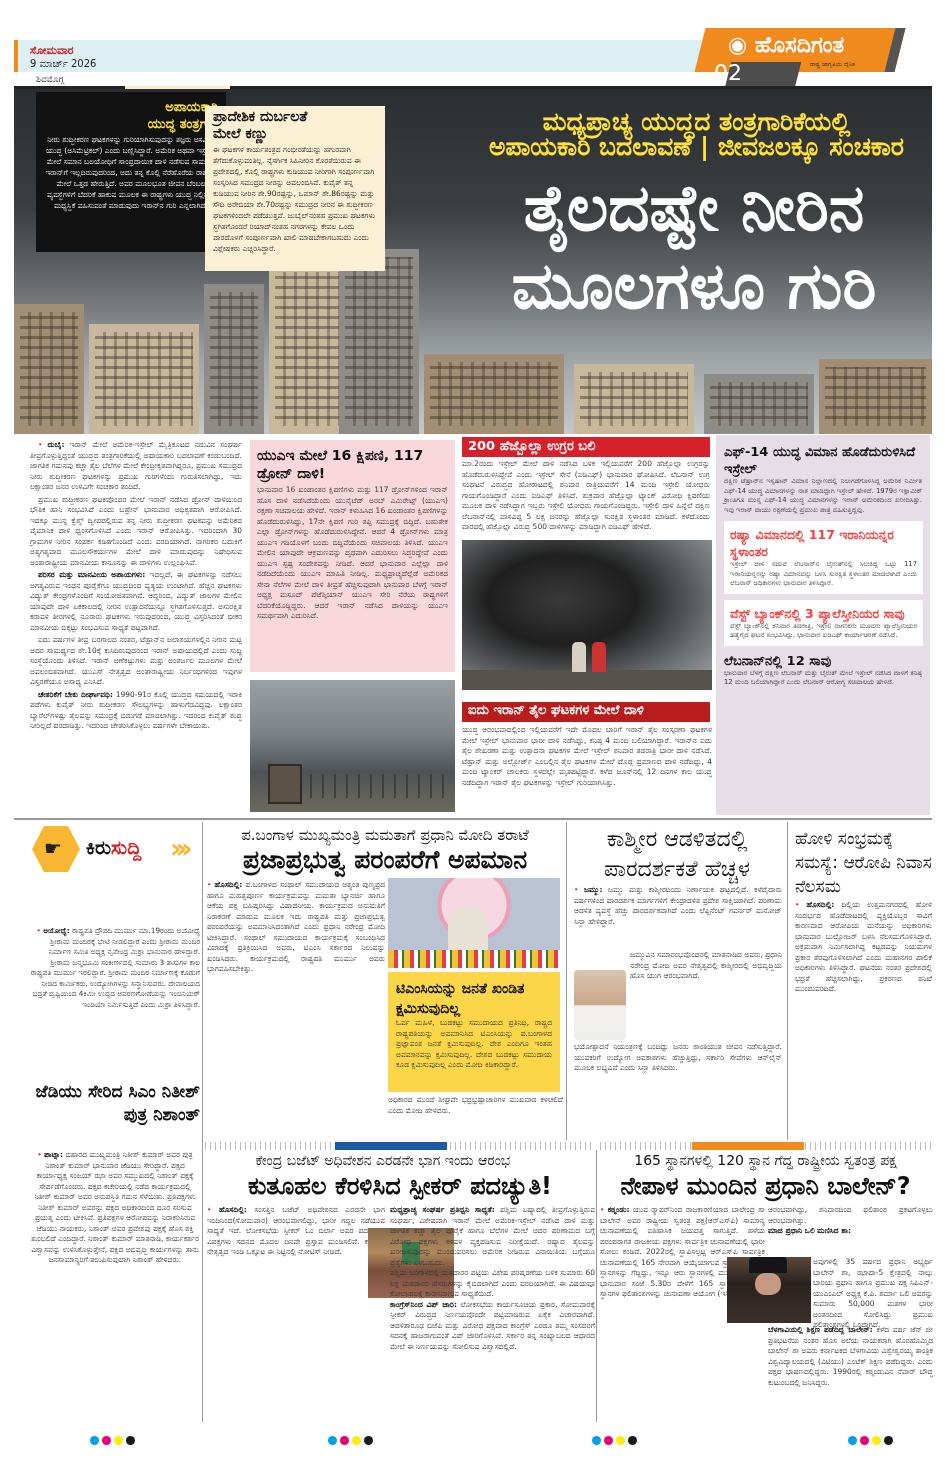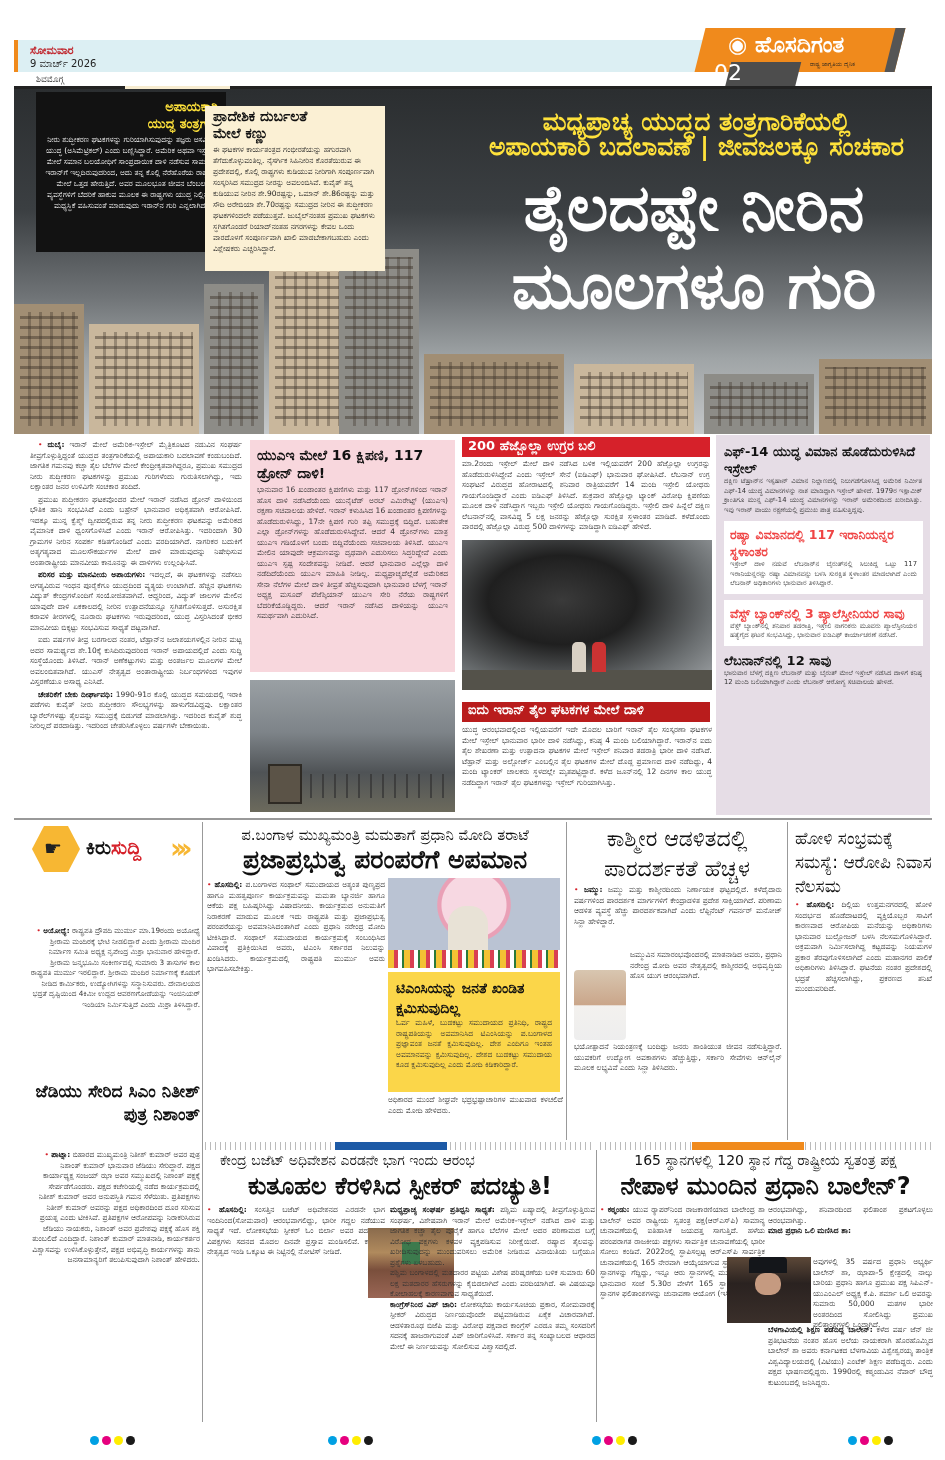--- a/index.html
+++ b/index.html
@@ -96,21 +96,21 @@
   .kashmir-text2 { position: absolute; left: 630px; top: 950px; width: 152px; height: 90px; }
   .kashmir-text3 { position: absolute; left: 574px; top: 1042px; width: 208px; height: 95px; }
 
   .holi-head { position: absolute; left: 795px; top: 826px; width: 140px; font-size: 17px; line-height: 24px; color: #111; }
   .holi-text { position: absolute; left: 795px; top: 900px; width: 137px; height: 235px; }
 
   .bars-strip { position: absolute; top: 1142px; height: 8px; background: repeating-linear-gradient(90deg, #bbb 0 1px, transparent 1px 5px); }
   .bar-blue { position: absolute; left: 335px; top: 1142px; width: 112px; height: 8px; background: #1d5aa6; }
   .bar-orange { position: absolute; left: 692px; top: 1142px; width: 112px; height: 8px; background: #f08a1c; }
 
-  .budget-kicker { position: absolute; left: 220px; top: 1152px; width: 390px; font-size: 14px; color: #111; }
+  .budget-kicker { position: absolute; left: 188px; top: 1152px; width: 390px; font-size: 14px; color: #111; text-align: center; }
   .budget-head { position: absolute; left: 205px; top: 1172px; width: 390px; font-size: 24px; font-weight: bold; color: #111; text-align: center; }
   .budget-text1 { position: absolute; left: 207px; top: 1205px; width: 178px; height: 220px; }
   .budget-text2 { position: absolute; left: 390px; top: 1205px; width: 205px; height: 220px; }
   .photo-parl { position: absolute; left: 368px; top: 1228px; width: 86px; height: 70px; background: linear-gradient(180deg, #8a6b4d 0%, #b08a5d 35%, #7a4f3c 60%, #9a6655 100%); }
   .photo-parl::after { content: ""; position: absolute; left: 34px; top: 14px; width: 18px; height: 22px; background: #3c7a4d; }
 
   .nepal-kicker { position: absolute; left: 598px; top: 1152px; width: 335px; font-size: 14px; color: #111; text-align: center; }
   .nepal-head { position: absolute; left: 598px; top: 1172px; width: 335px; font-size: 24px; font-weight: bold; color: #111; text-align: center; }
   .nepal-text1 { position: absolute; left: 600px; top: 1205px; width: 165px; height: 220px; }
   .nepal-text2 { position: absolute; left: 768px; top: 1205px; width: 165px; height: 30px; }
@@ -236,21 +236,21 @@
         <span>☛</span>
       </div>
     <div class="kiru-title"><span>ಕಿರು</span><span class="accent">ಸುದ್ದಿ</span></div>
     <div class="kiru-chev">›››</div>
   </div>
   <div class="col-text" style="top:104px;height:140px">
     <span class="lead-bullet">•</span> <span class="lead-dateline">ಅಯೋಧ್ಯೆ:</span> <span>ರಾಷ್ಟ್ರಪತಿ ದ್ರೌಪದಿ ಮುರ್ಮು ಮಾ.19ರಂದು ಅಯೋಧ್ಯೆ ಶ್ರೀರಾಮ ಮಂದಿರಕ್ಕೆ ಭೇಟಿ ನೀಡಲಿದ್ದಾರೆ ಎಂದು ಶ್ರೀರಾಮ ಮಂದಿರ ನಿರ್ಮಾಣ ಸಮಿತಿ ಅಧ್ಯಕ್ಷ ನೃಪೇಂದ್ರ ಮಿಶ್ರಾ ಭಾನುವಾರ ಹೇಳಿದ್ದಾರೆ. ಶ್ರೀರಾಮ ಜನ್ಮಭೂಮಿ ಸಂಕೀರ್ಣದಲ್ಲಿ ಸುಮಾರು 3 ತಾಸುಗಳ ಕಾಲ ರಾಷ್ಟ್ರಪತಿ ಮುರ್ಮು ಇರಲಿದ್ದಾರೆ. ಶ್ರೀರಾಮ ಮಂದಿರ ನಿರ್ಮಾಣಕ್ಕೆ ಕೊಡುಗೆ ನೀಡಿದ ಕಾರ್ಮಿಕರು, ಉದ್ಯೋಗಿಗಳನ್ನು ಸನ್ಮಾನಿಸುವರು. ದೇವಾಲಯದ ಭದ್ರತೆ ದೃಷ್ಟಿಯಿಂದ 4ಕಿಮೀ ಉದ್ದದ ಆವರಣಗೋಡೆಯನ್ನು ಇಂಜಿನಿಯರ್ ಇಂಡಿಯಾ ನಿರ್ಮಿಸುತ್ತಿದೆ ಎಂದು ಮಿಶ್ರಾ ತಿಳಿಸಿದ್ದಾರೆ.</span>
   </div>
   <h3 style="top:258px">ಜೆಡಿಯು ಸೇರಿದ ಸಿಎಂ ನಿತೀಶ್ ಪುತ್ರ ನಿಶಾಂತ್</h3>
 </div>
-<div class="kiru-story2-text col-text" style="text-align:right">
+<div class="kiru-story2-text col-text" style="text-align:center">
   <span class="lead-bullet">•</span> <span class="lead-dateline">ಪಾಟ್ನಾ:</span> <span>ಬಿಹಾರದ ಮುಖ್ಯಮಂತ್ರಿ ನಿತೀಶ್ ಕುಮಾರ್ ಅವರ ಪುತ್ರ ನಿಶಾಂತ್ ಕುಮಾರ್ ಭಾನುವಾರ ಜೆಡಿಯು ಸೇರಿದ್ದಾರೆ. ಪಕ್ಷದ ಕಾರ್ಯಾಧ್ಯಕ್ಷ ಸಂಜಯ್ ಝಾ ಅವರ ಸಮ್ಮುಖದಲ್ಲಿ ನಿಶಾಂತ್ ಪಕ್ಷಕ್ಕೆ ಸೇರ್ಪಡೆಗೊಂಡರು. ಪಕ್ಷದ ಕಚೇರಿಯಲ್ಲಿ ನಡೆದ ಕಾರ್ಯಕ್ರಮದಲ್ಲಿ ನಿತೀಶ್ ಕುಮಾರ್ ಅವರ ಅನುಪಸ್ಥಿತಿ ಗಮನ ಸೆಳೆಯಿತು. ಪ್ರತಿಪಕ್ಷಗಳು ನಿತೀಶ್ ಕುಮಾರ್ ಅವರನ್ನು ಪಕ್ಷದ ಅಧಿಕಾರದಿಂದ ದೂರ ಸರಿಸುವ ಪ್ರಯತ್ನ ಎಂದು ಟೀಕಿಸಿವೆ. ಪ್ರತಿಪಕ್ಷಗಳ ಆರೋಪವನ್ನು ನಿರಾಕರಿಸಿರುವ ಜೆಡಿಯು ನಾಯಕರು, ನಿಶಾಂತ್ ಅವರ ಪ್ರವೇಶವು ಪಕ್ಷಕ್ಕೆ ಹೊಸ ಶಕ್ತಿ ತುಂಬಲಿದೆ ಎಂದಿದ್ದಾರೆ. ನಿಶಾಂತ್ ಕುಮಾರ್ ಮಾತನಾಡಿ, ಕಾರ್ಯಕರ್ತರ ವಿಶ್ವಾಸವನ್ನು ಉಳಿಸಿಕೊಳ್ಳುತ್ತೇನೆ, ಪಕ್ಷದ ಅಭಿವೃದ್ಧಿ ಕಾರ್ಯಗಳನ್ನು ತಾನು ಜನಸಾಮಾನ್ಯರಿಗೆ ತಲುಪಿಸುವುದಾಗಿ ನಿಶಾಂತ್ ಹೇಳಿದರು.</span>
 </div>
 
 <div class="vrule" style="left:202px;top:822px;height:600px"></div>
 <div class="vrule" style="left:566px;top:822px;height:318px"></div>
 <div class="vrule" style="left:787px;top:822px;height:318px"></div>
 <div class="vrule" style="left:596px;top:1150px;height:272px"></div>
 
 <div class="mamata-kicker">ಪ.ಬಂಗಾಳ ಮುಖ್ಯಮಂತ್ರಿ ಮಮತಾಗೆ ಪ್ರಧಾನಿ ಮೋದಿ ತರಾಟೆ</div>
 <div class="mamata-head">ಪ್ರಜಾಪ್ರಭುತ್ವ ಪರಂಪರೆಗೆ ಅಪಮಾನ</div>

